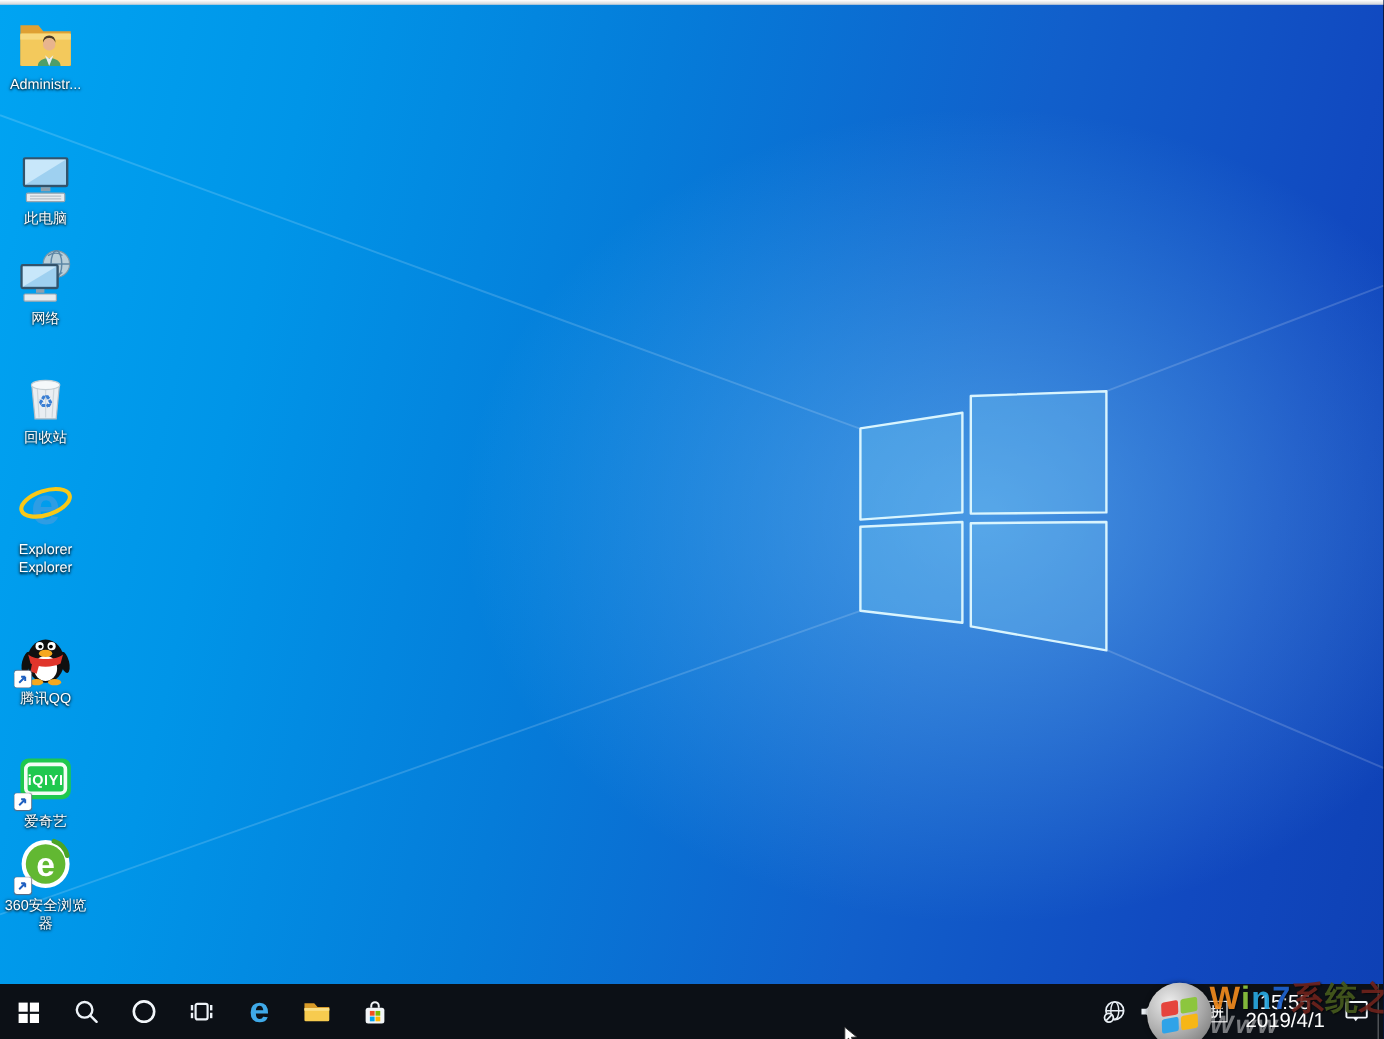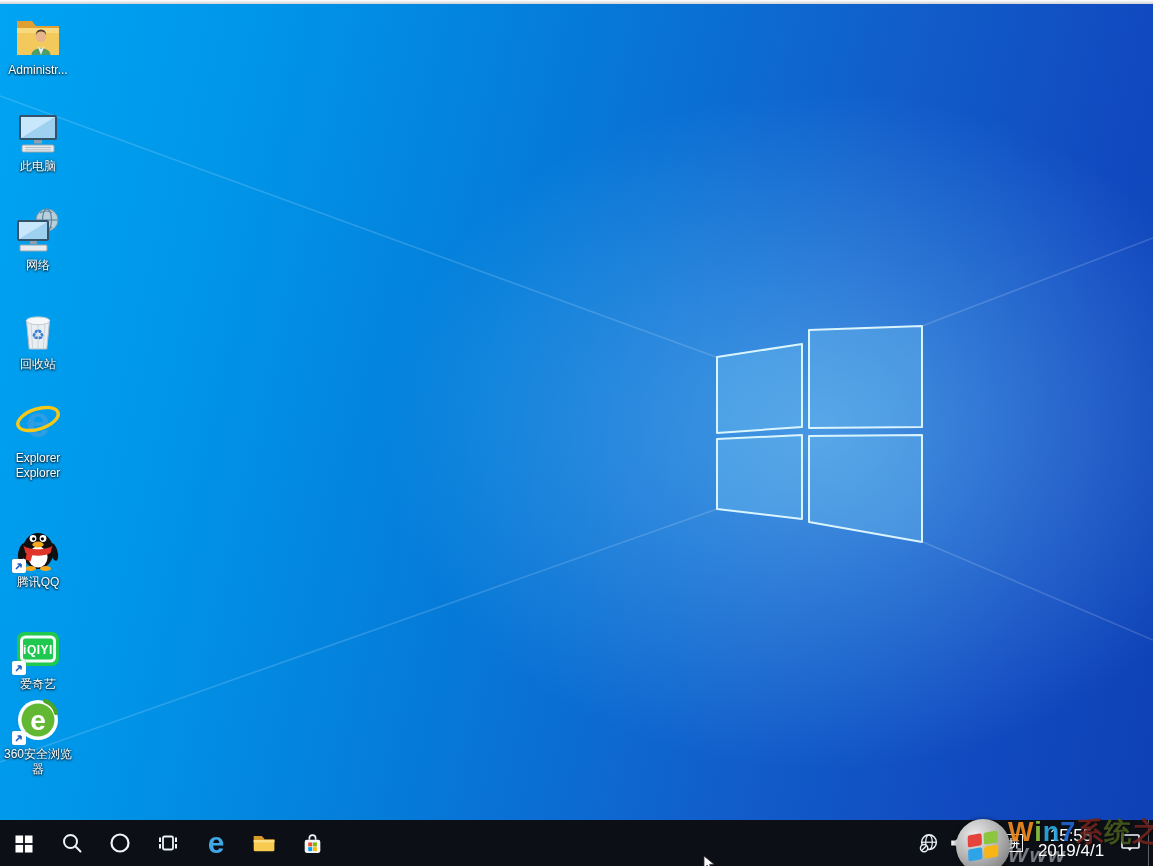--- a/index.html
+++ b/index.html
@@ -16,21 +16,21 @@
   .beams { position:absolute; inset:0; }
 
   
   .top-strip { position:absolute; left:0; top:0; width:1153px; height:4px;
     background:linear-gradient(#ffffff,#cfd2d6); z-index:3; }
 
   
   .desk-icons { position:absolute; left:0; top:0; width:80px; z-index:2; }
   .di { position:absolute; left:1px; width:74px; display:flex; flex-direction:column;
         align-items:center; cursor:default; }
-  .di-0{top:12px} .di-1{top:108px} .di-2{top:207px} .di-3{top:306px}
+  .di-0{top:12px} .di-1{top:124px} .di-2{top:207px} .di-3{top:306px}
   .di-4{top:400px} .di-5{top:524px} .di-6{top:626px} .di-7{top:696px}
   .di .ic { position:relative; width:48px; height:48px; }
   .di .lbl { margin-top:3px; font-size:12px; line-height:15px; color:#fff; text-align:center;
              max-width:74px; text-shadow:0 1px 2px rgba(0,0,0,.95), 0 0 3px rgba(0,0,0,.6); }
   .badge { position:absolute; left:-2px; bottom:-1px; width:14px; height:14px;
            background:#fff; border-radius:2px; box-shadow:0 0 1px #667;
            display:flex; align-items:center; justify-content:center; }
 
   
   .taskbar { position:absolute; left:0; top:820px; width:1153px; height:46px;

